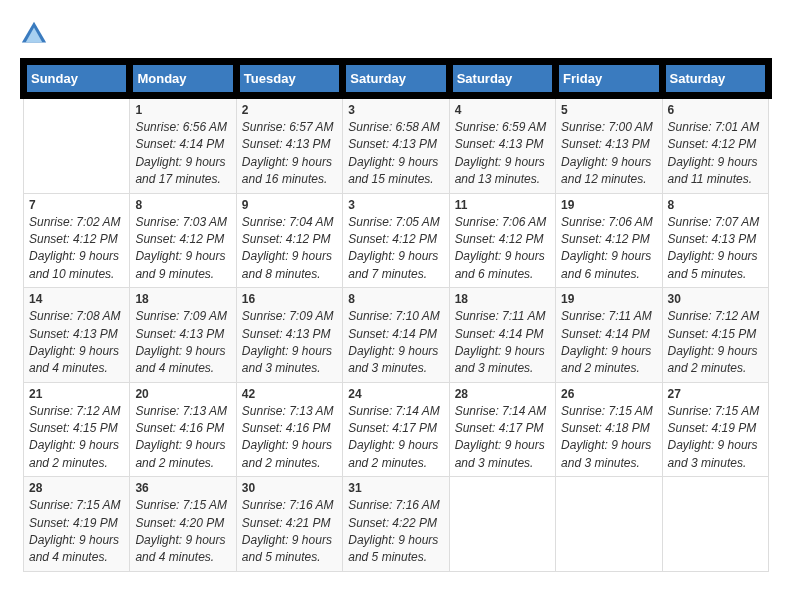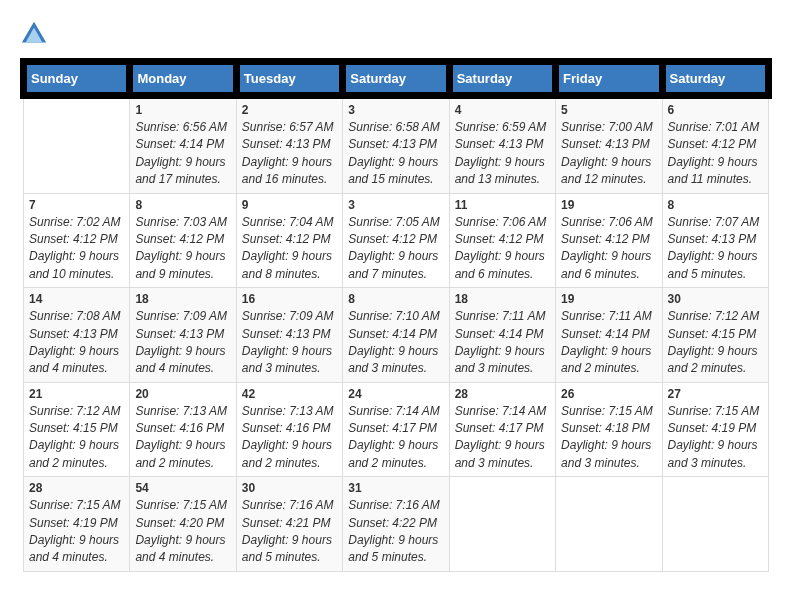--- a/index.html
+++ b/index.html
@@ -239,21 +239,21 @@
           <span class="day-number">27</span>
           <div class="day-info">Sunrise: 7:15 AM<br>Sunset: 4:19 PM<br>Daylight: 9 hours and 3 minutes.</div>
         </td>
       </tr>
       <tr>
         <td>
           <span class="day-number">28</span>
           <div class="day-info">Sunrise: 7:15 AM<br>Sunset: 4:19 PM<br>Daylight: 9 hours and 4 minutes.</div>
         </td>
         <td>
-          <span class="day-number">54</span>
+          <span class="day-number">36</span>
           <div class="day-info">Sunrise: 7:15 AM<br>Sunset: 4:20 PM<br>Daylight: 9 hours and 4 minutes.</div>
         </td>
         <td>
           <span class="day-number">30</span>
           <div class="day-info">Sunrise: 7:16 AM<br>Sunset: 4:21 PM<br>Daylight: 9 hours and 5 minutes.</div>
         </td>
         <td>
           <span class="day-number">31</span>
           <div class="day-info">Sunrise: 7:16 AM<br>Sunset: 4:22 PM<br>Daylight: 9 hours and 5 minutes.</div>
         </td>

